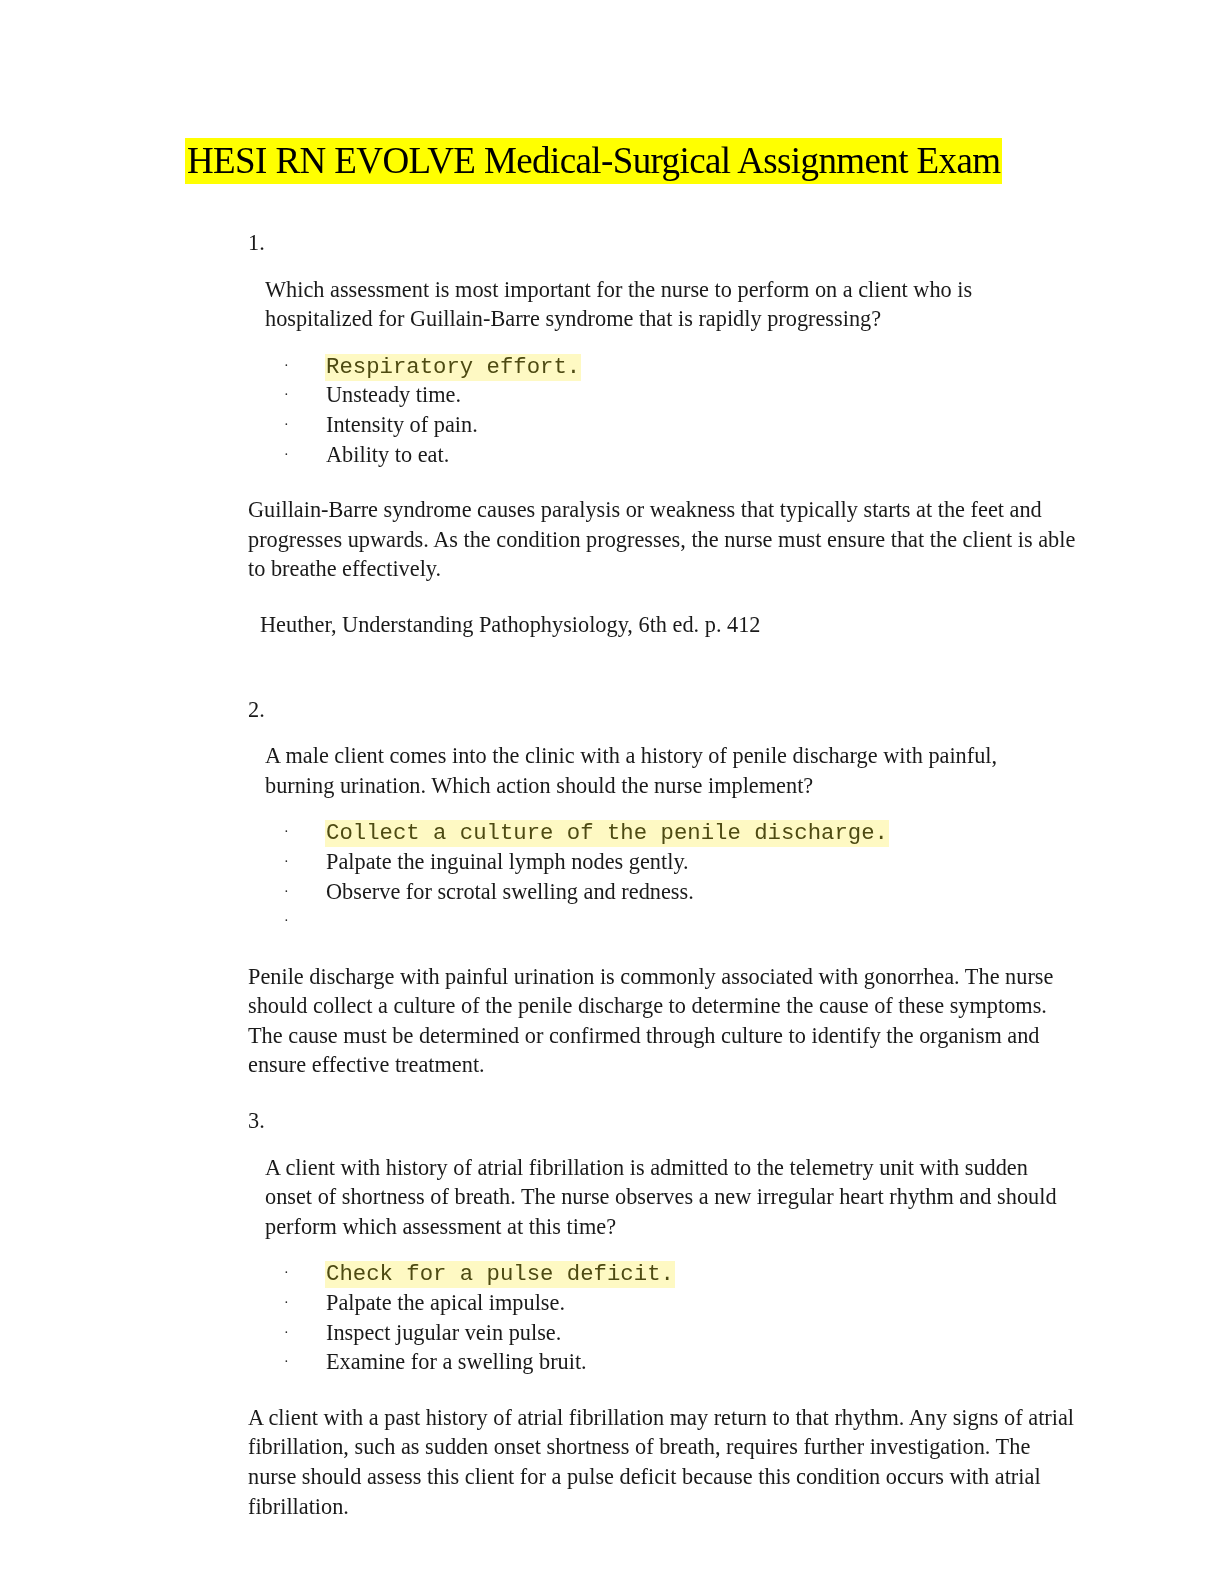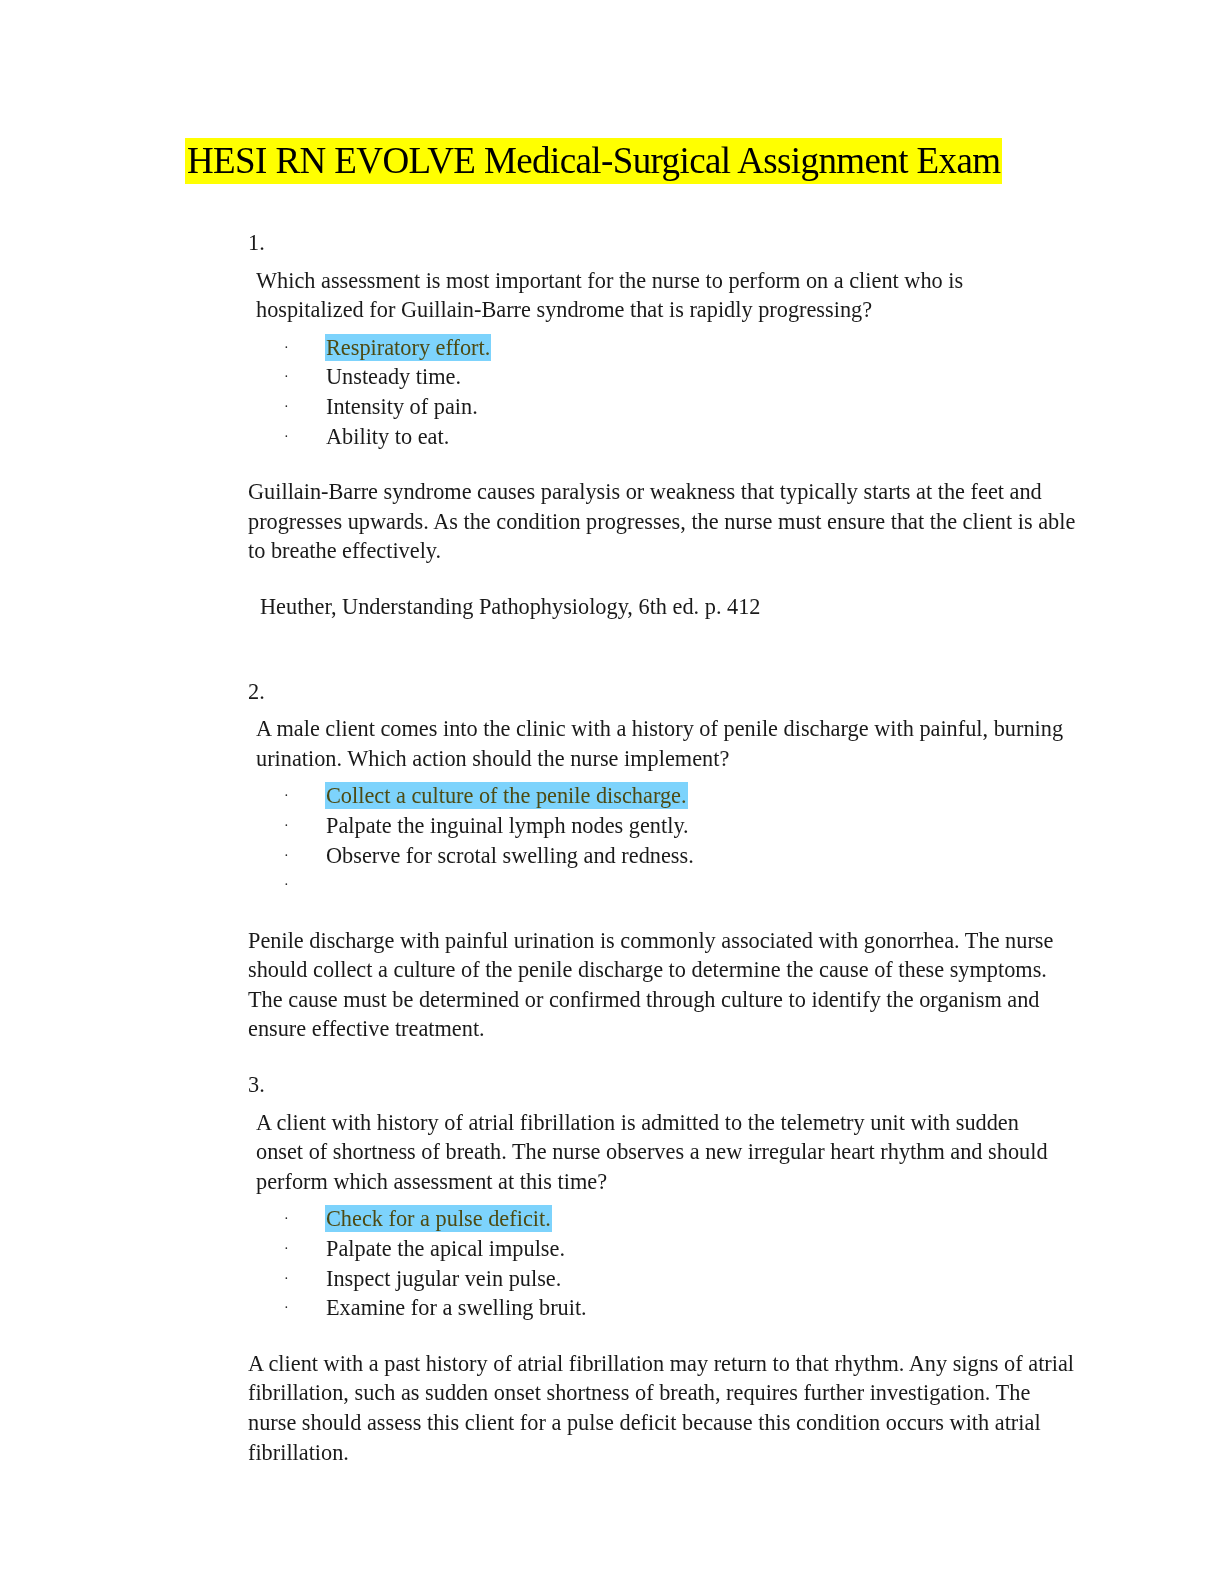--- a/index.html
+++ b/index.html
@@ -18,28 +18,28 @@
       line-height: 46px;
       letter-spacing: -0.6px;
       padding: 0 2px;
       white-space: nowrap;
     }
     .content {
       position: absolute; left: 248px; top: 228px; width: 830px;
       font-size: 22.3px; line-height: 29.6px;
     }
     .q-num { margin: 0; }
-    .q-text { margin: 8px; }
+    .q-text { margin: 17px; }
     .options { list-style: none; margin: 0; padding: 0; }
     .option { position: relative; padding-left: 77px; height: 29.6px; white-space: nowrap; }
     .bullet {
       position: absolute; left: 36px; top: 0; font-size: 14px; color: #222;
     }
     .opt-text { display: inline-block; line-height: 27px; padding: 0 1px; }
-    .opt-text.correct { background: #7dd3fc; color: #4d4a12; }
+    .opt-text.correct { background: #fef9c3; color: #4d4a12; font-family: Liberation Mono, monospace; }
     .explanation { margin: 26px 0 0 0; }
     .reference { margin: 26px 0 0 12px; white-space: nowrap; }
     .gap1 { height: 55px; }
     .gap2 { height: 26px; }
   </style>
 </head>
 <body>
 
 <div class="title-wrap">
   <span class="title">HESI RN EVOLVE Medical-Surgical Assignment Exam</span>

